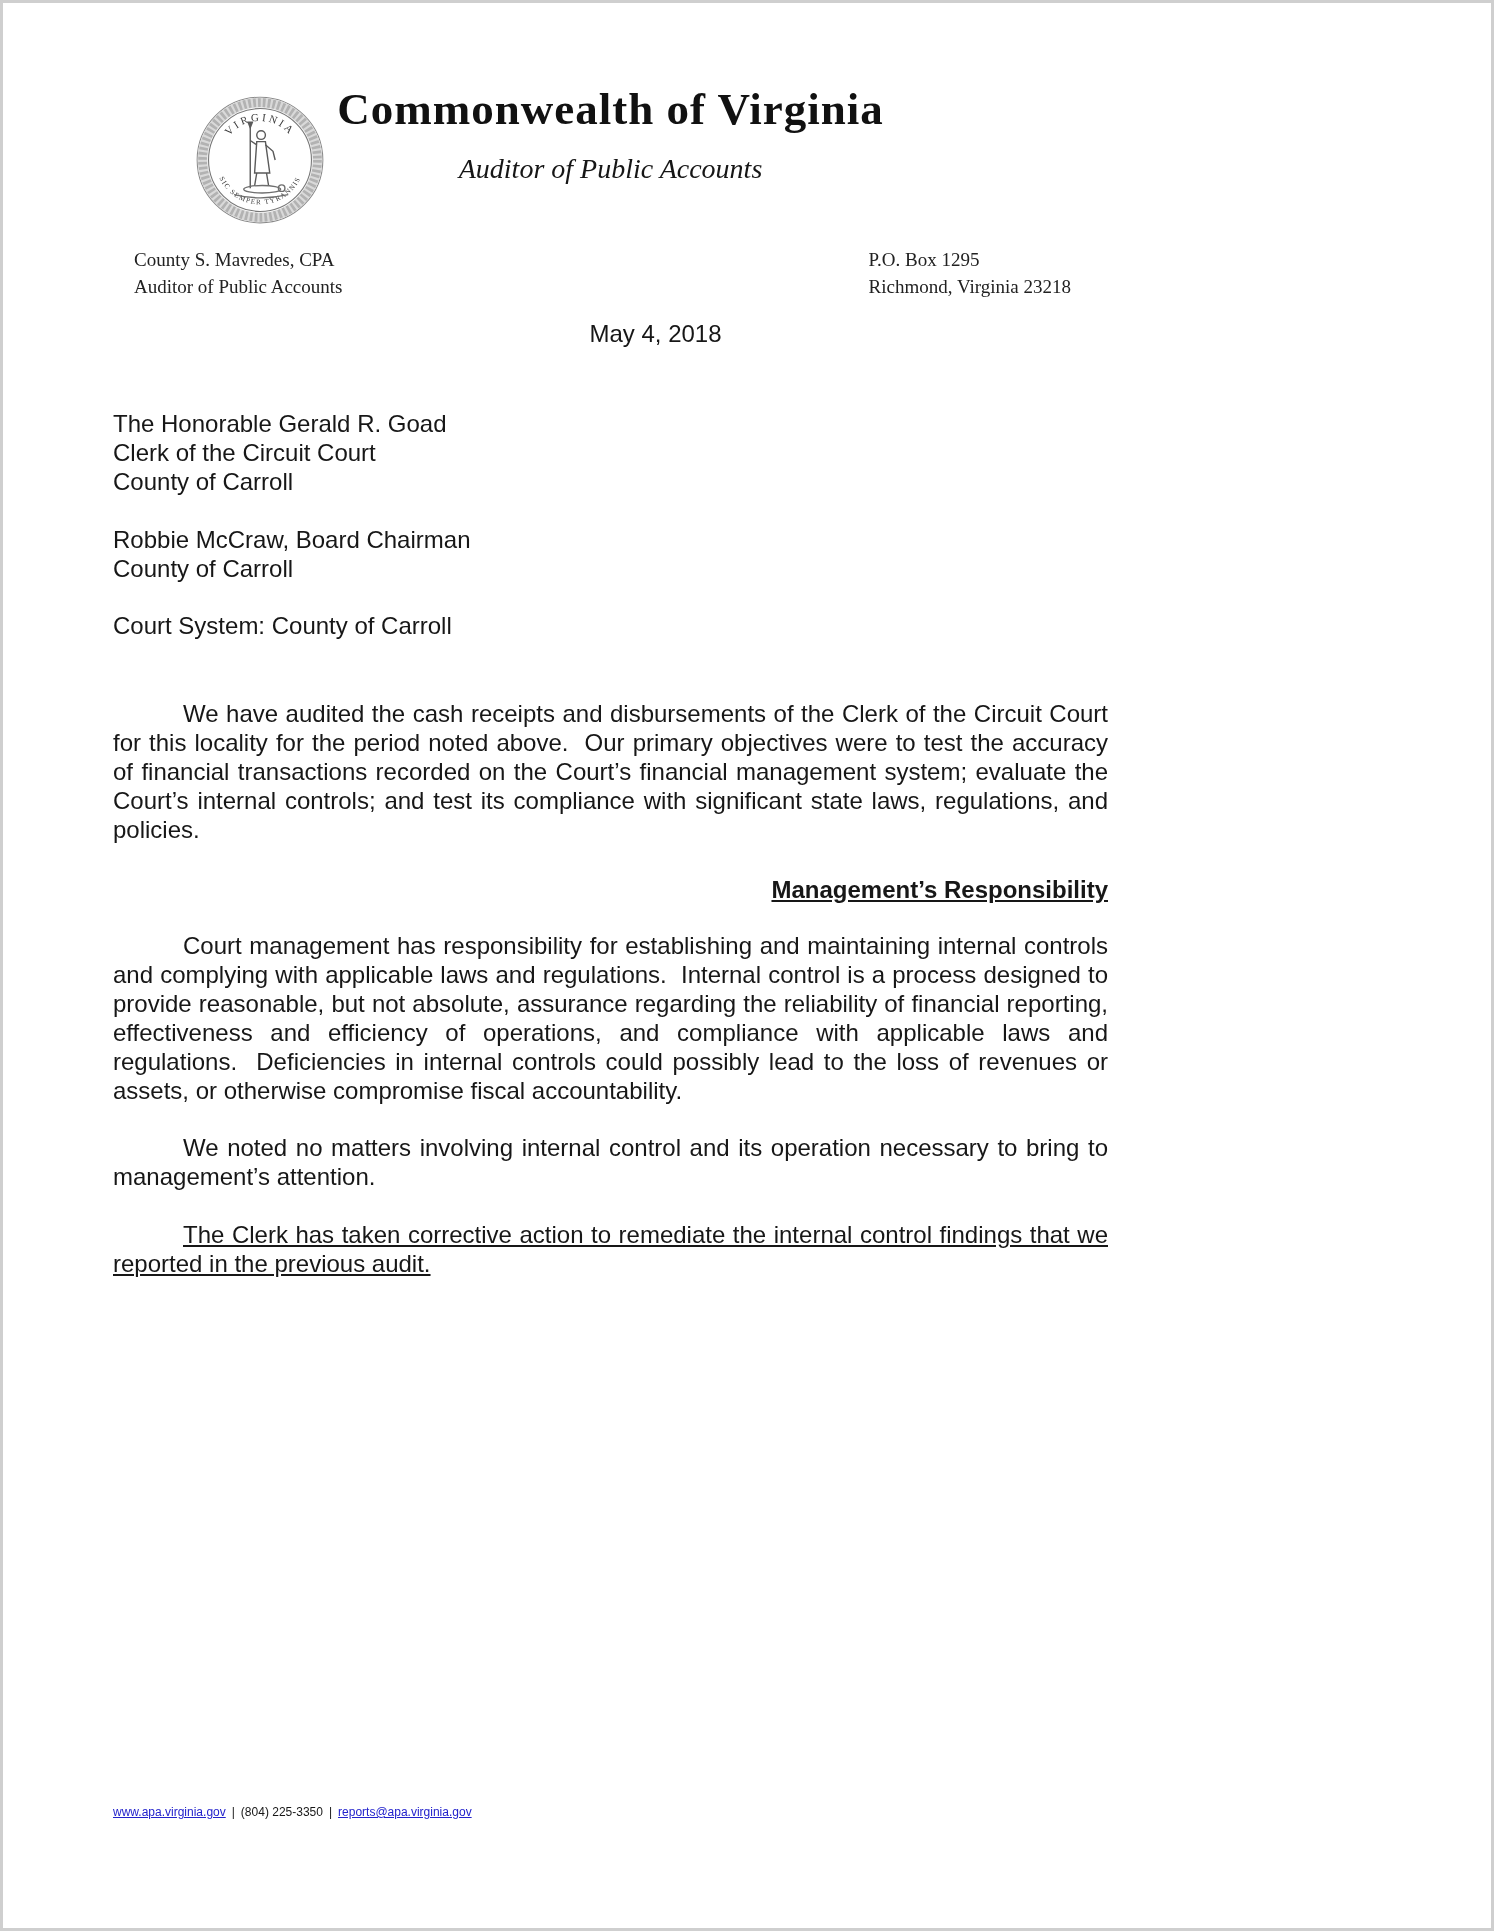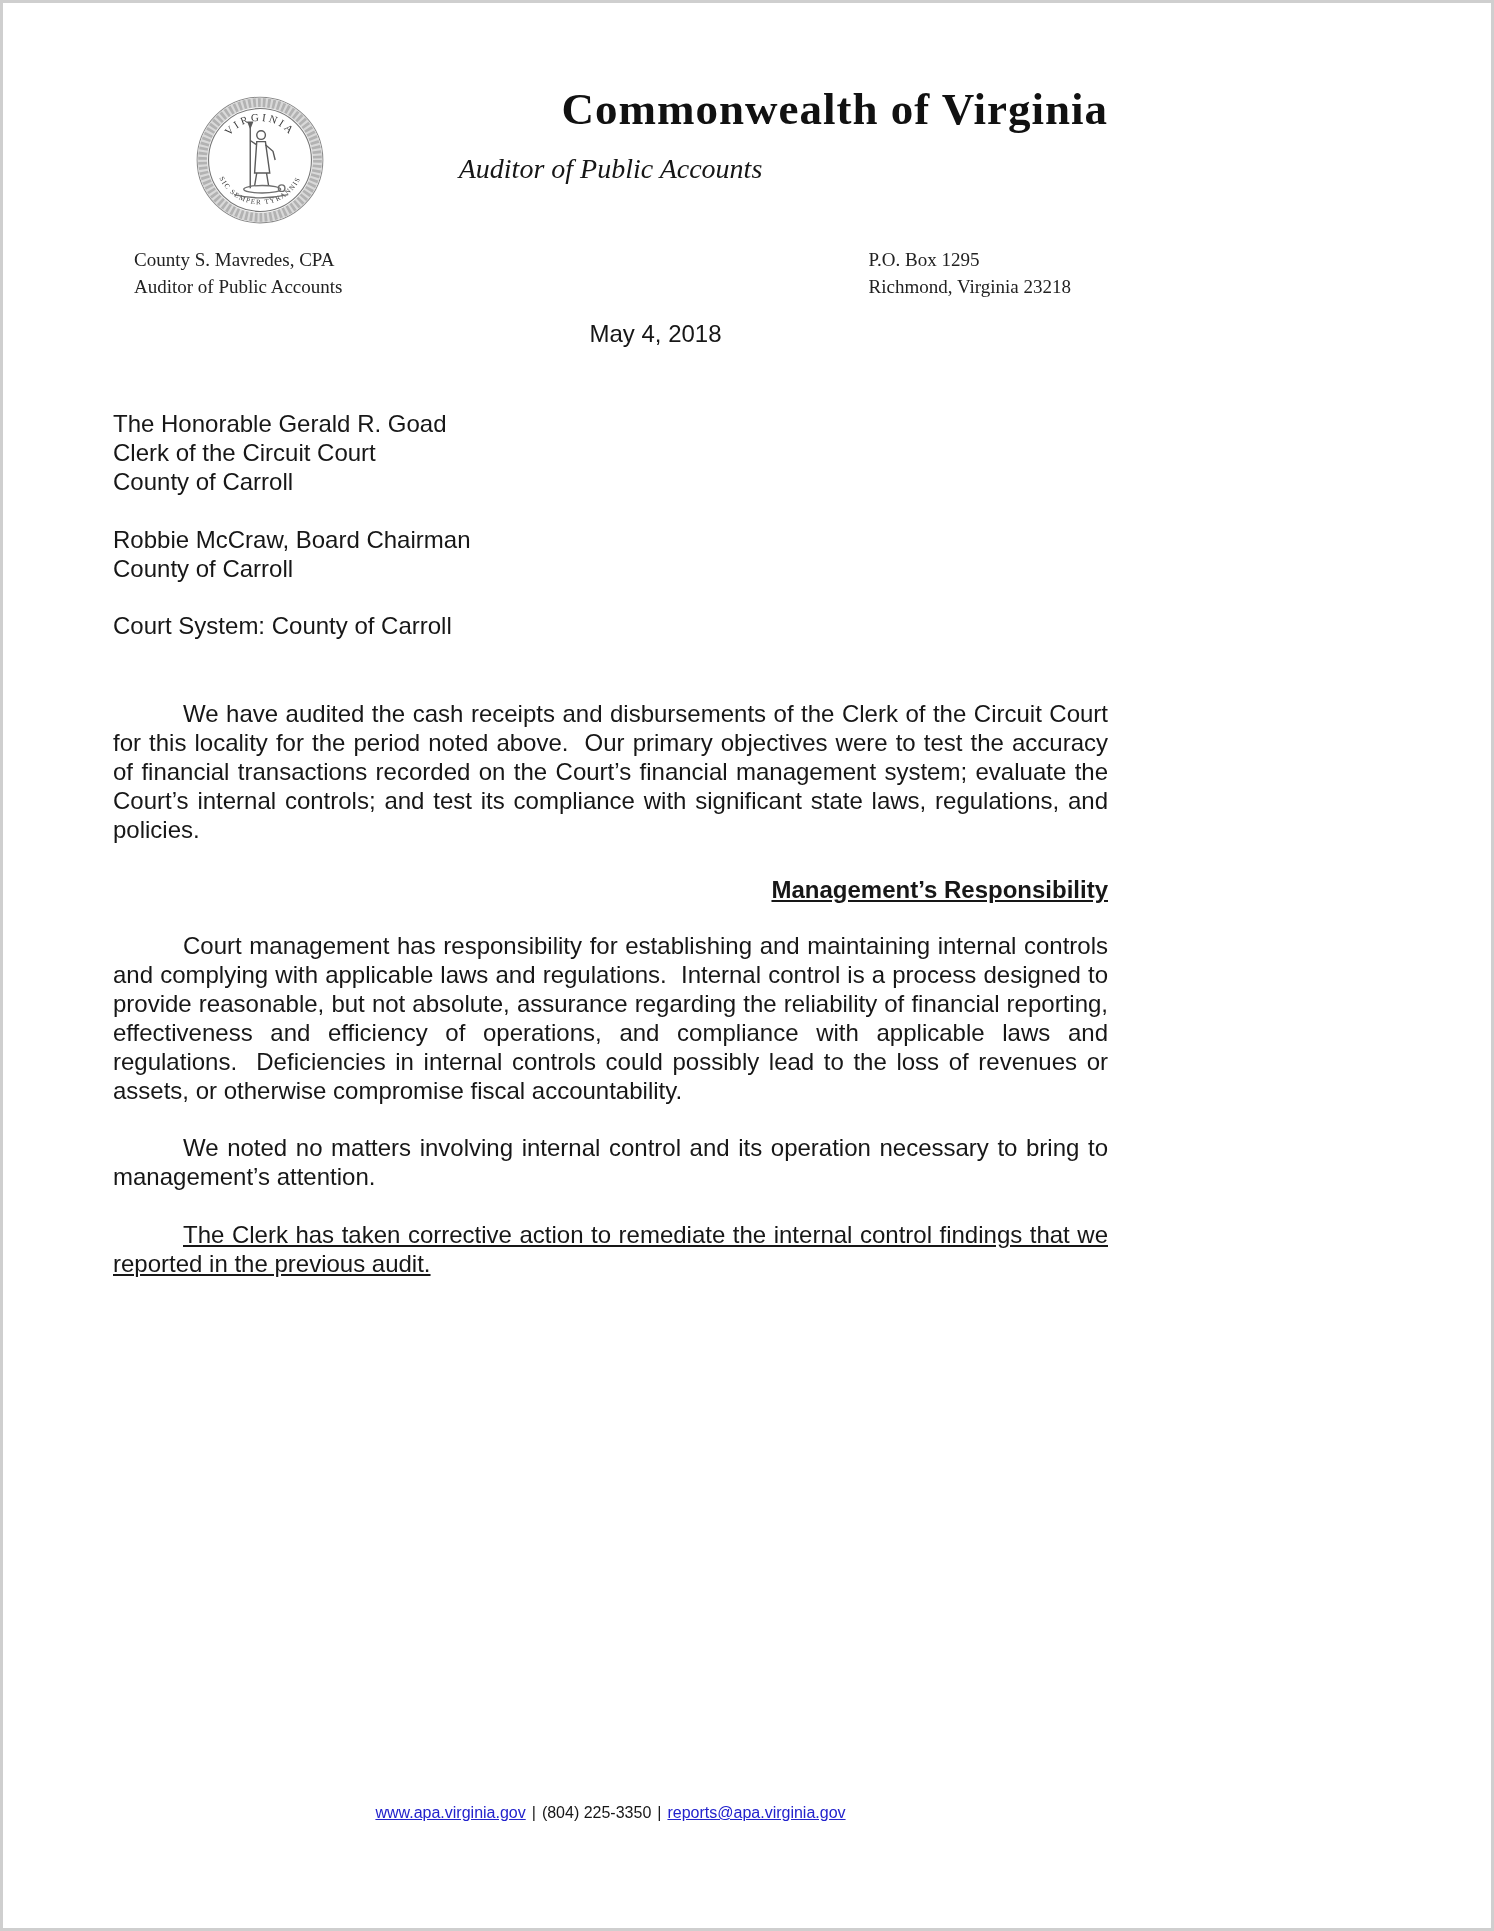--- a/index.html
+++ b/index.html
@@ -14,21 +14,21 @@
     width:1488px; height:1925px;
     background:#ffffff;
     color:#1b1b1b;
     overflow:hidden;
   }
 
   
   .seal-wrap { position:absolute; left:192px; top:86px; width:130px; height:142px; }
   .lh-title {
     position:absolute; left:110px; top:80px; width:995px;
-    text-align:right;
+    text-align:center;
     font-family:"Liberation Serif", serif;
     font-weight:bold; font-size:45px; letter-spacing:1px;
     color:#111;
   }
   .lh-subtitle {
     position:absolute; left:110px; top:150px; width:995px;
     text-align:center;
     font-family:"Liberation Serif", serif;
     font-style:italic; font-size:28px; color:#161616;
   }
@@ -58,21 +58,21 @@
   .p1 { margin-top:59px; }
   .section-heading { margin-top:31px; font-weight:bold;text-align:right; }
   .section-heading span { text-decoration:underline; }
   .p2 { margin-top:27px; }
   .p3 { margin-top:28px; }
   .p4 { margin-top:29px;text-decoration:underline; }
 
   
   .footer {
     position:absolute; left:110px; top:1795px; width:995px;
-    text-align:center; font-size:16px; line-height:29px; color:#171717;
+    text-align:left; font-size:12px; line-height:29px; color:#171717;
   }
   .footer a {
     color:var(--link-color,#2222CC);
     text-decoration:underline;
     cursor:pointer;
   }
   .footer .sep { color:#171717; padding:0 6px; }
 </style>
 </head>
 <body style="background: rgb(207, 207, 207);">

